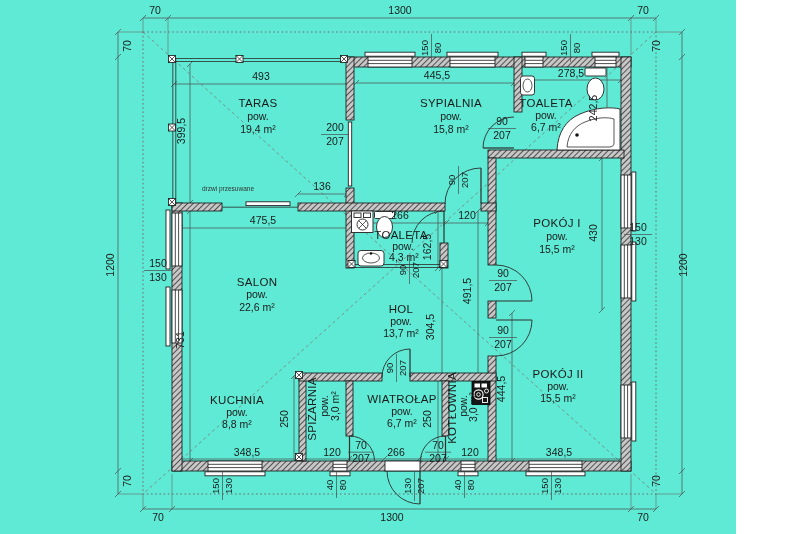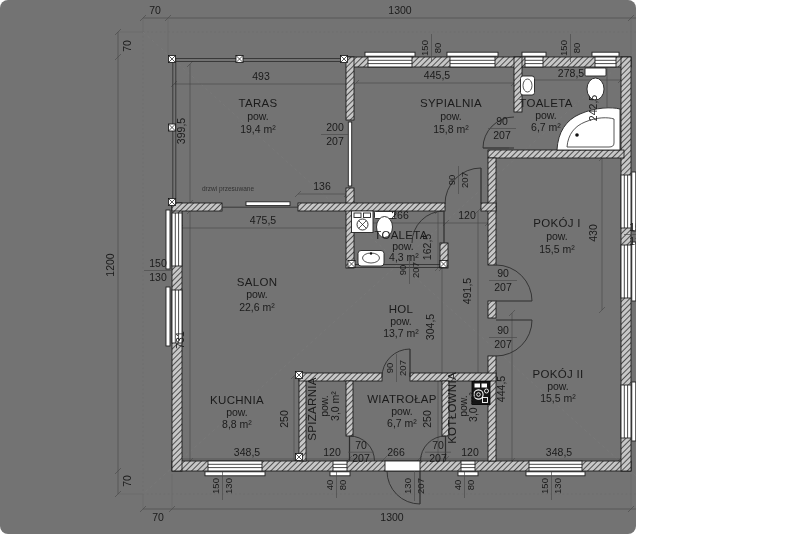--- a/index.html
+++ b/index.html
@@ -1,16 +1,16 @@
 <!DOCTYPE html>
 <html><head>
 <meta charset="utf-8">
 <style>
   html,body{margin:0;padding:0;background:#fff;}
-  .canvas{position:relative;width:636px;height:534px;background:#737373;overflow:hidden;border-radius:8px;}
+  .canvas{position:relative;width:736px;height:534px;background:#5eead4;overflow:hidden;}
   .t{font-family:"Liberation Sans","DejaVu Sans",sans-serif;fill:#1b1b1b;}
   .room{font-size:11.5px;letter-spacing:.3px;}
   .sub{font-size:10.5px;}
   .dim{font-size:10.5px;}
   .frac{font-size:9.5px;}
   .tiny{font-size:6.5px;fill:#333;}
   .dl{stroke:#4c4c4c;stroke-width:.7;}
   .ext{stroke:#6a6a6a;stroke-width:.6;}
   .wl{stroke:#1a1a1a;stroke-width:.8;}
   .thin{stroke:#2b2b2b;stroke-width:.8;fill:none;}

